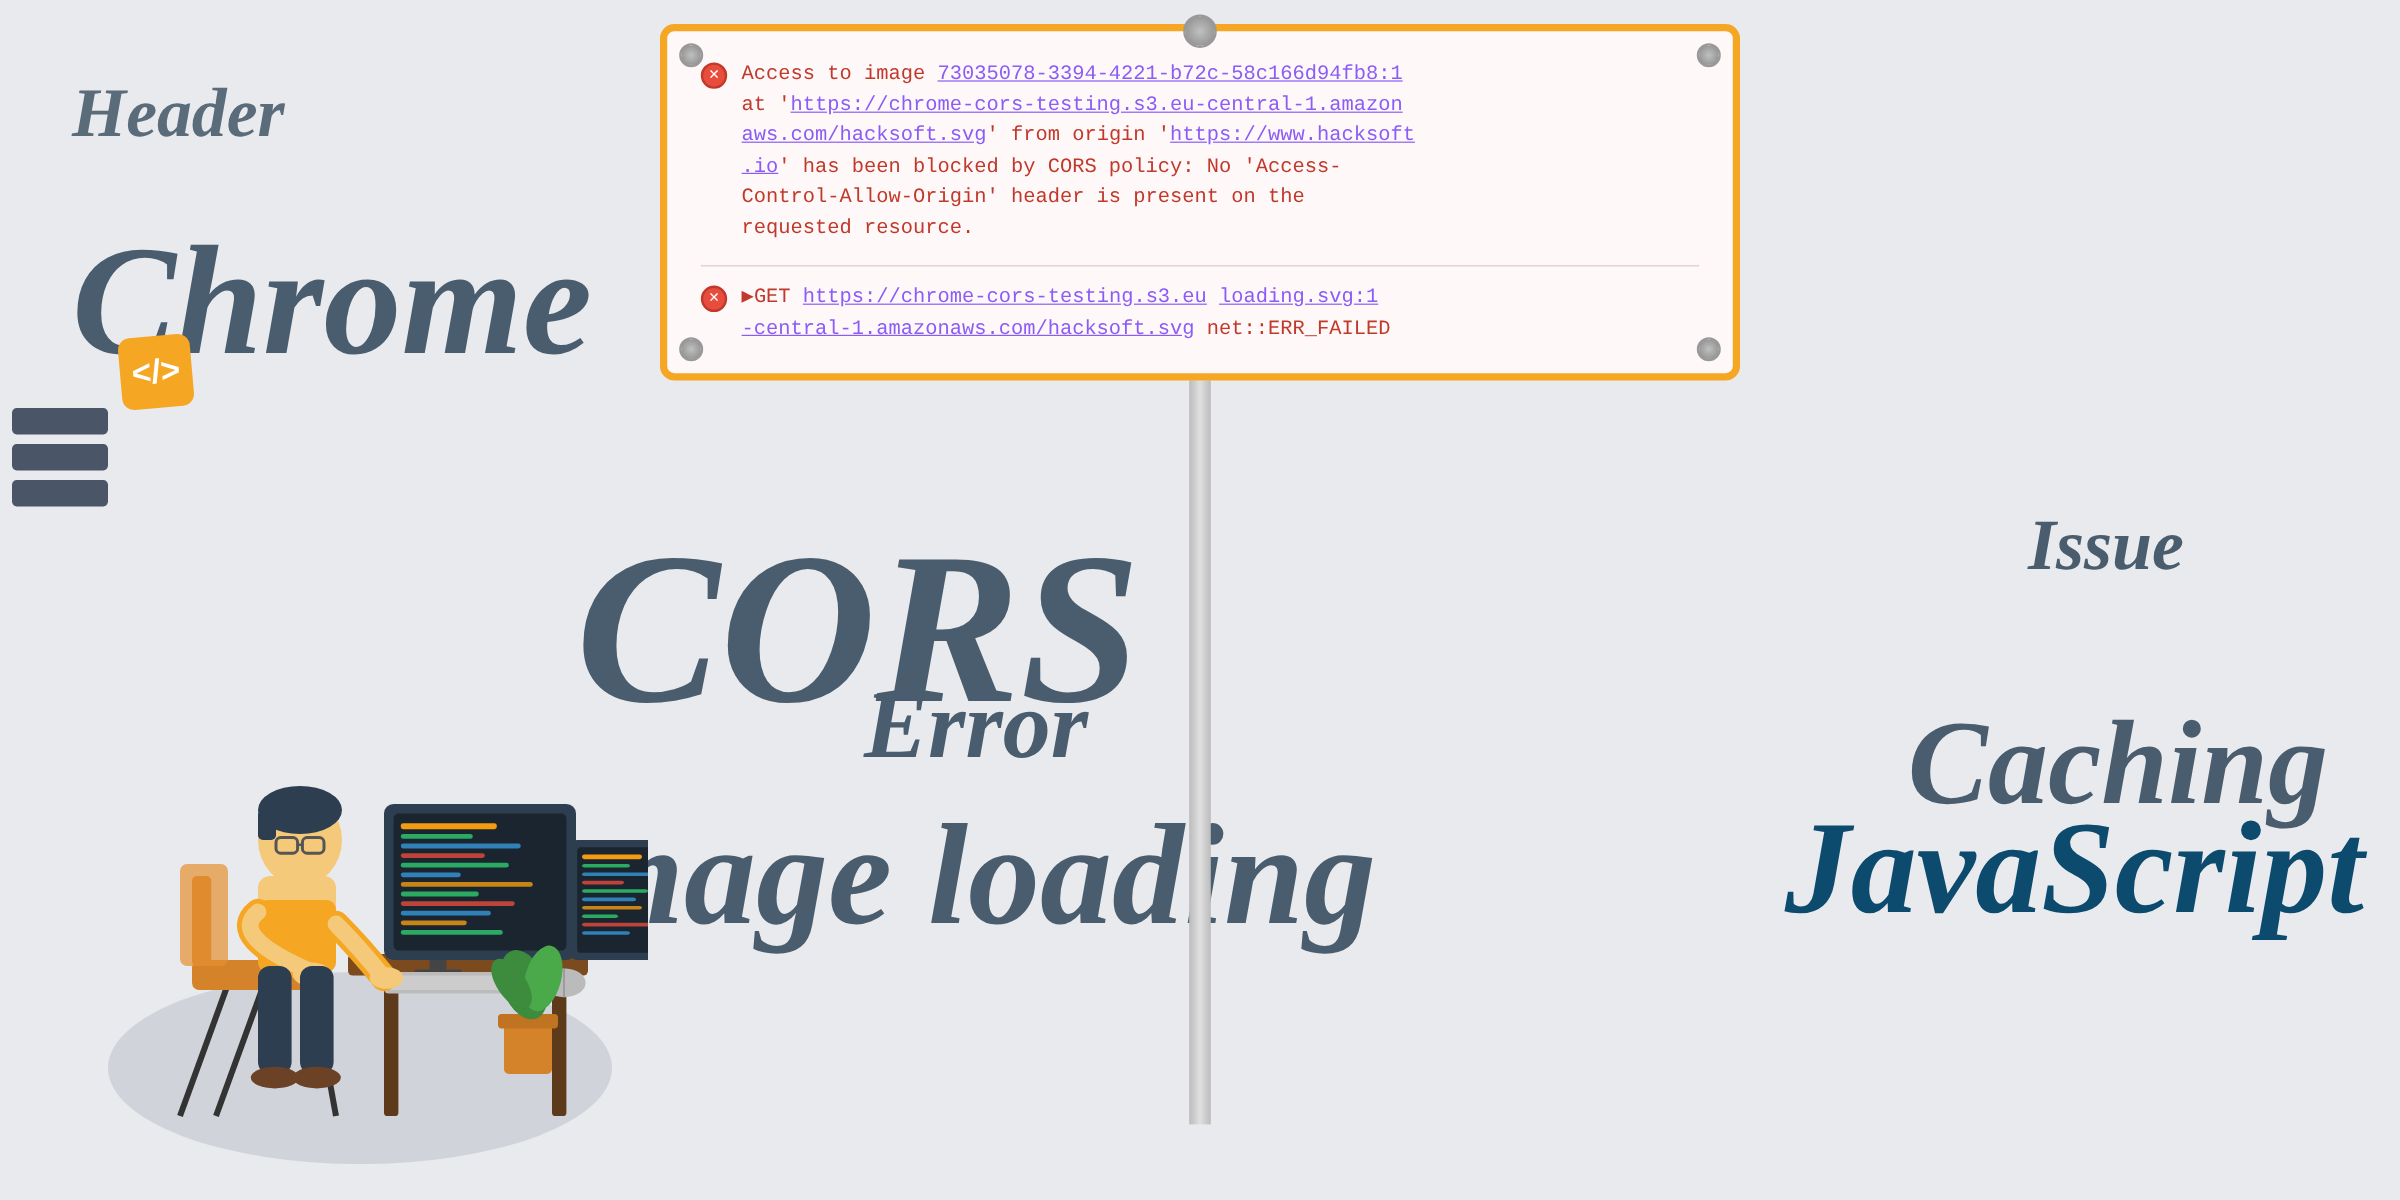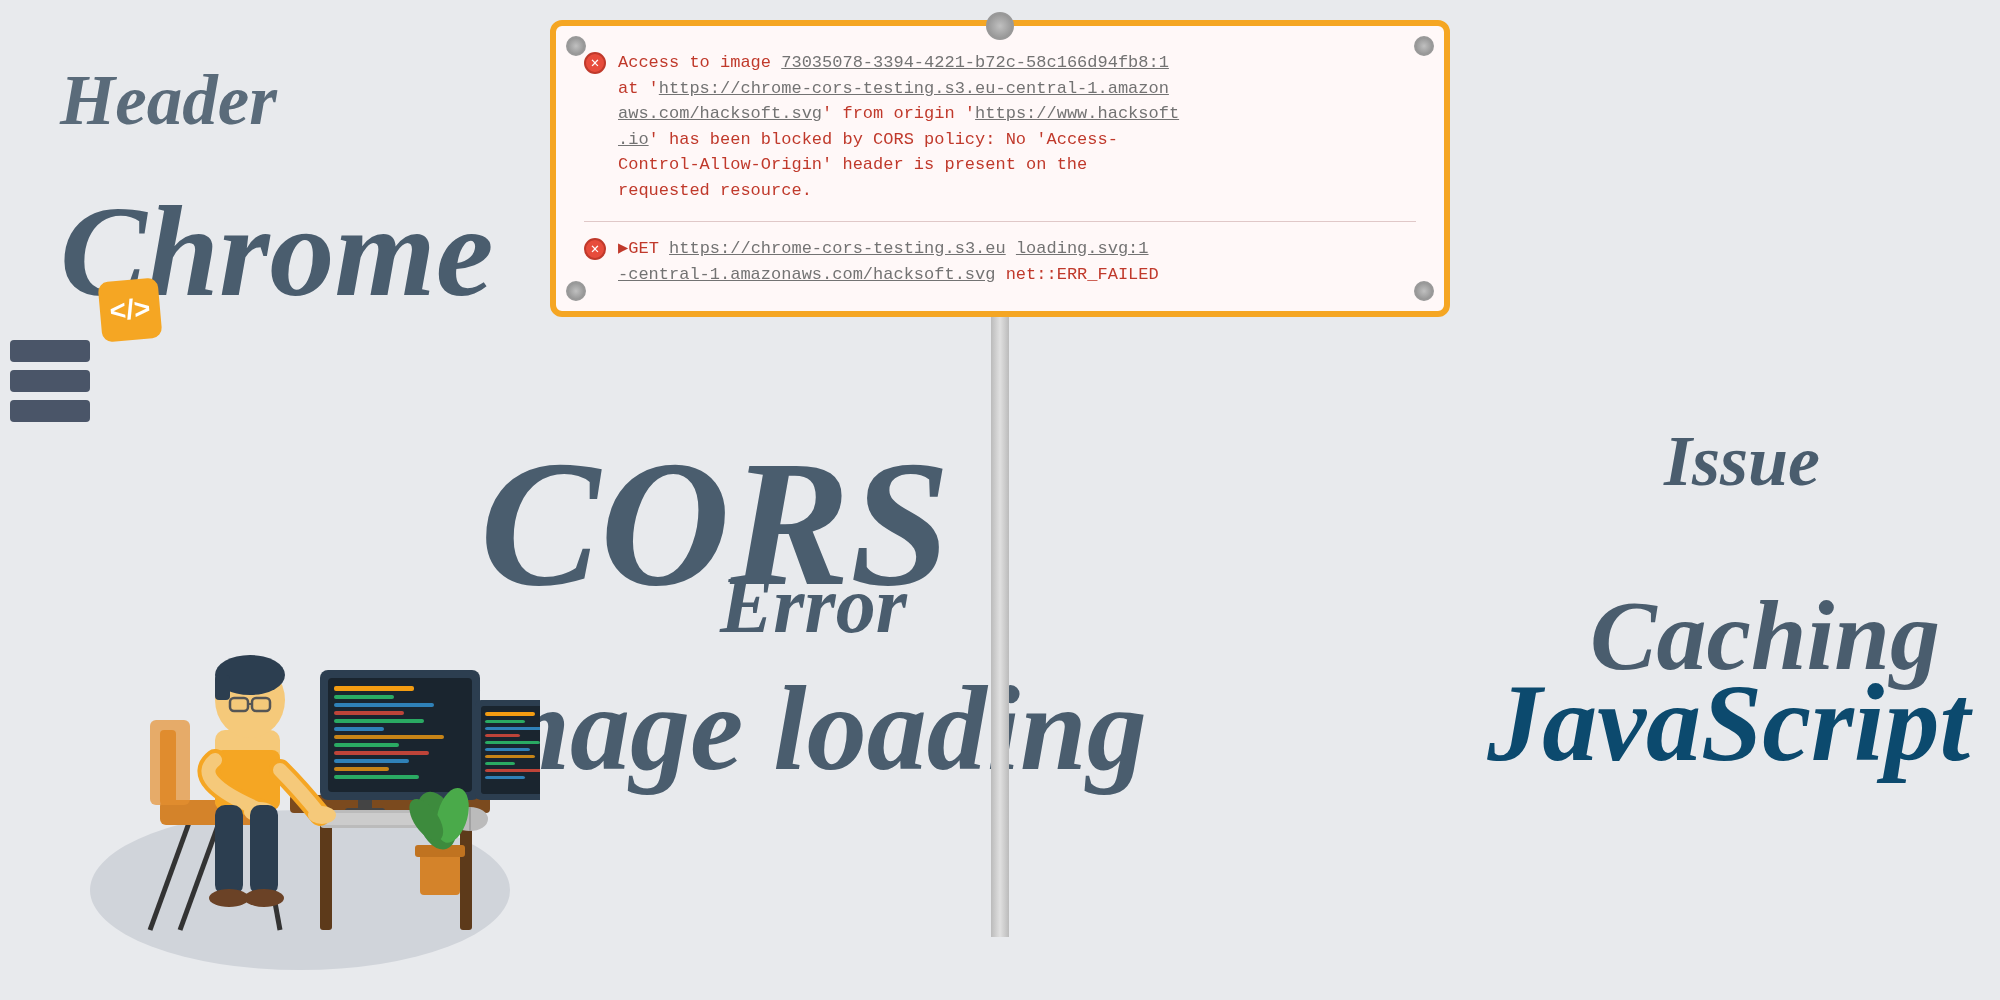--- a/index.html
+++ b/index.html
@@ -18,21 +18,21 @@
       position: absolute;
       font-weight: 800;
       color: #4a5568;
       font-family: 'Georgia', serif;
       user-select: none;
     }
 
     #word-header {
       top: 60px;
       left: 60px;
-      font-size: 71px;
+      font-size: 58px;
       color: #5a6b7a;
       font-style: italic;
     }
 
     #word-chrome {
       top: 176px;
       left: 60px;
       font-size: 130px;
       color: #4a5d6e;
       font-style: italic;
@@ -42,21 +42,21 @@
       top: 420px;
       left: 480px;
       font-size: 180px;
       color: #4a5d6e;
       font-style: italic;
     }
 
     #word-issue {
       top: 420px;
       right: 180px;
-      font-size: 72px;
+      font-size: 60px;
       color: #4a5d6e;
       font-style: italic;
     }
 
     #word-error {
       top: 560px;
       left: 720px;
       font-size: 80px;
       color: #4a5d6e;
       font-style: italic;
@@ -201,21 +201,21 @@
       color: white;
       font-weight: bold;
       font-size: 14px;
     }
 
     .error-text {
       flex: 1;
     }
 
     .error-text a, .error-text .link {
-      color: #737373;
+      color: #8b5cf6;
       text-decoration: underline;
     }
 
     .divider {
       border: none;
       border-top: 1px solid #e0c8c8;
       margin: 14px 0;
     }
 
     

